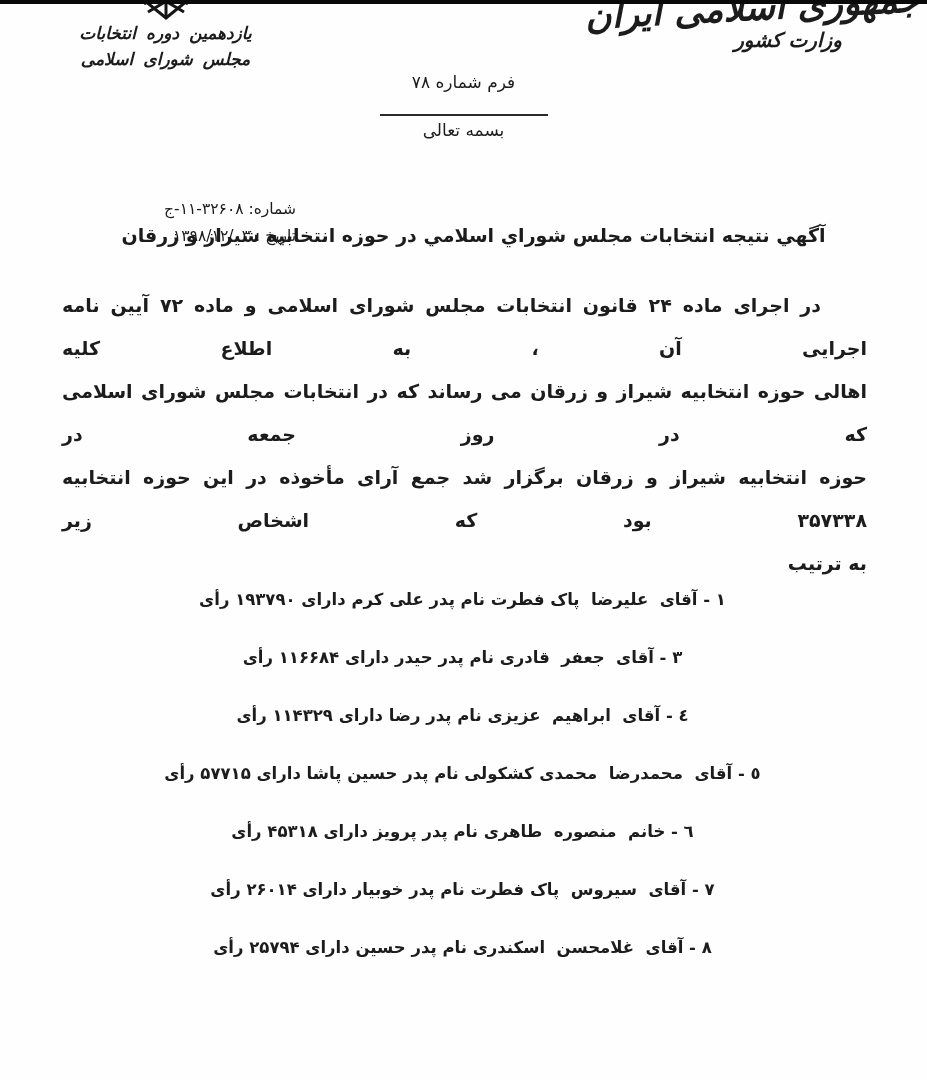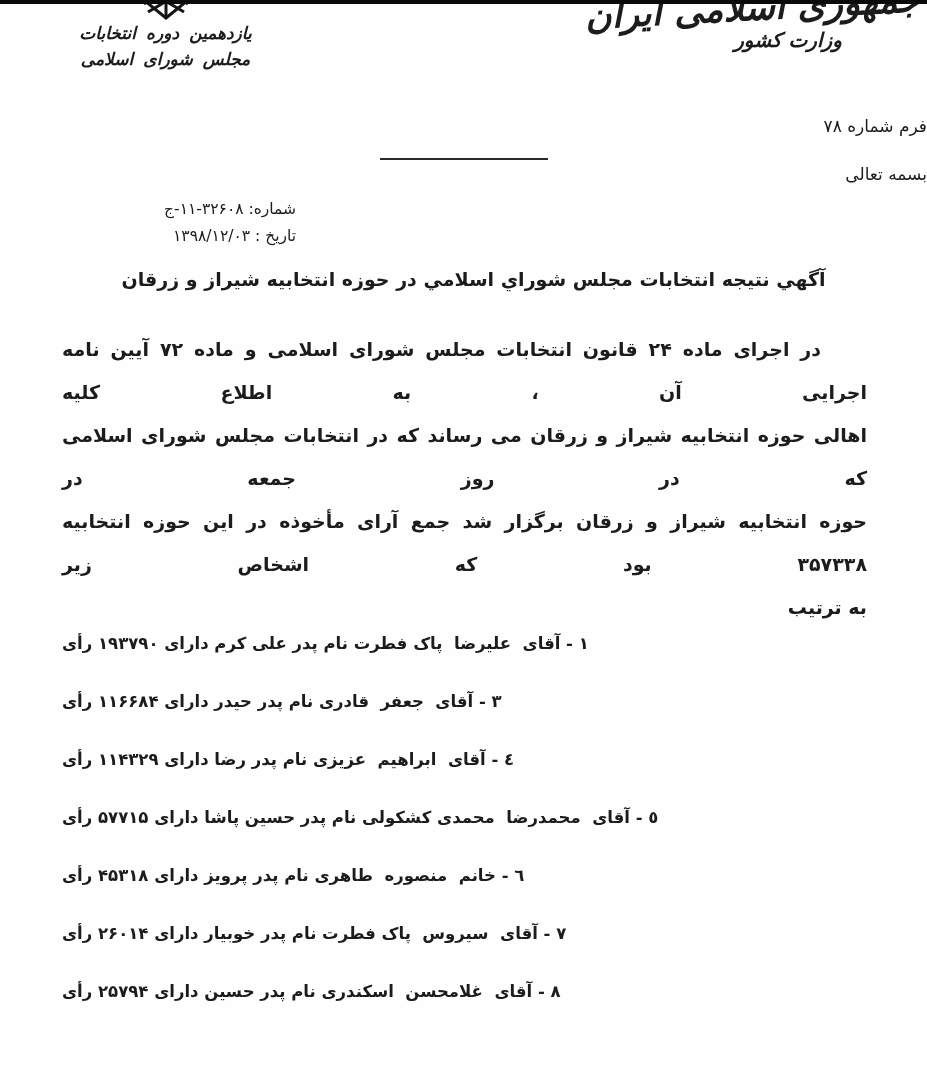--- a/index.html
+++ b/index.html
@@ -24,37 +24,37 @@
 
   
   .emblem-left { position:absolute; top:-2px; left:58px; width:215px; text-align:center; z-index:2; }
   .logo-clip { height:24px; overflow:hidden; width:80px; margin:0 auto; }
   .logo-clip svg { display:block; margin:-34px auto 0; }
   .calli-small {
     font-family:Liberation Mono, monospace; font-style:italic; font-weight:bold;
     font-size:17px; line-height:26px; white-space:nowrap;
   }
 
-  .form-head { padding-top:116px; text-align:right; font-size:17px; }
+  .form-head { padding-top:72px; text-align:center; font-size:17px; }
   .form-head .rule { width:168px; border-bottom:2px solid #2b2b2b; margin:22px auto 4px; }
 
   .ref-block {
     position:absolute; top:196px; left:120px; width:176px;
     text-align:right; font-size:15.5px; line-height:27px;
   }
 
   .notice-title { margin-top:84px; text-align:center; font-size:19px; font-weight:bold;margin-left:20px; }
 
   .body-par { margin-top:38px; padding:0 60px 0 62px; font-size:19px; font-weight:bold; }
   .bline { line-height:43px; text-align:justify; text-align-last:justify; }
   .bline.first { text-indent:46px; }
   .bline.last { text-align-last:right; }
 
   .results { margin-top:4px; padding:0 64px 0 62px; font-size:16.5px; font-weight:bold; }
-  .result { margin-bottom:36px; line-height:22px; white-space:pre-wrap; text-align:left; }
+  .result { margin-bottom:36px; line-height:22px; white-space:pre-wrap; text-align:center; }
 </style>
 </head>
 <body>
 
 <div class="page">
   <div class="top-strip"></div>
 
   <header>
     <div class="emblem-right">
       <div class="calli-large">جمهوری اسلامی ایران</div>

